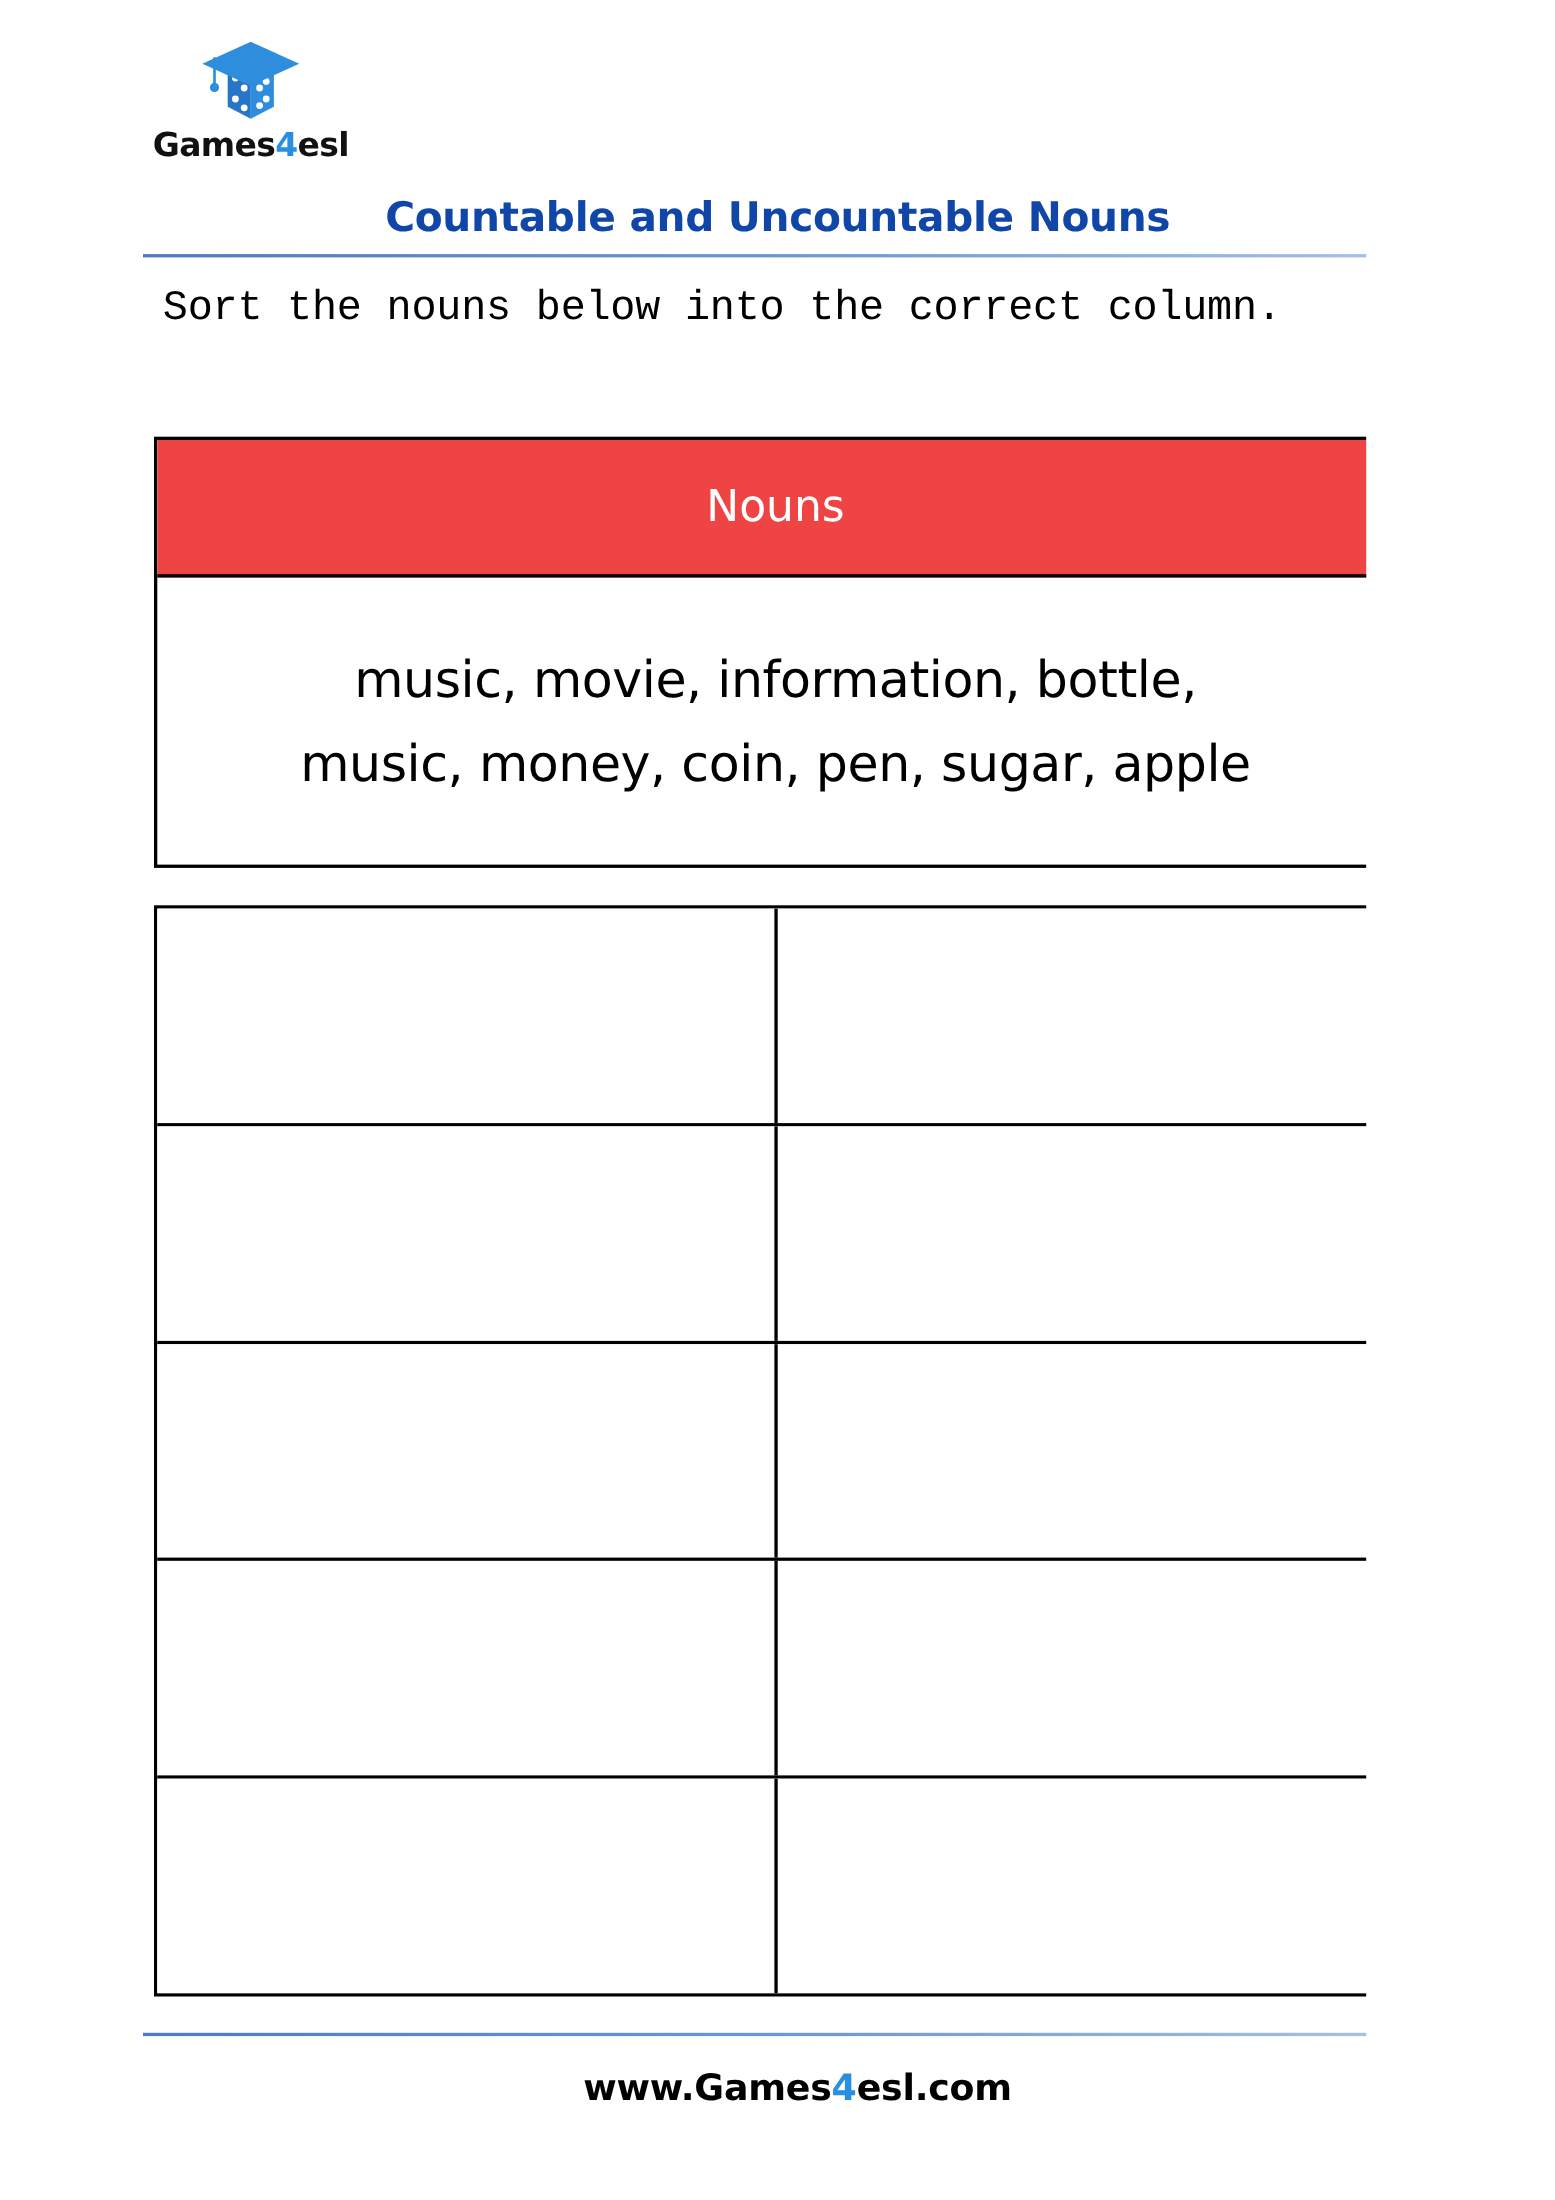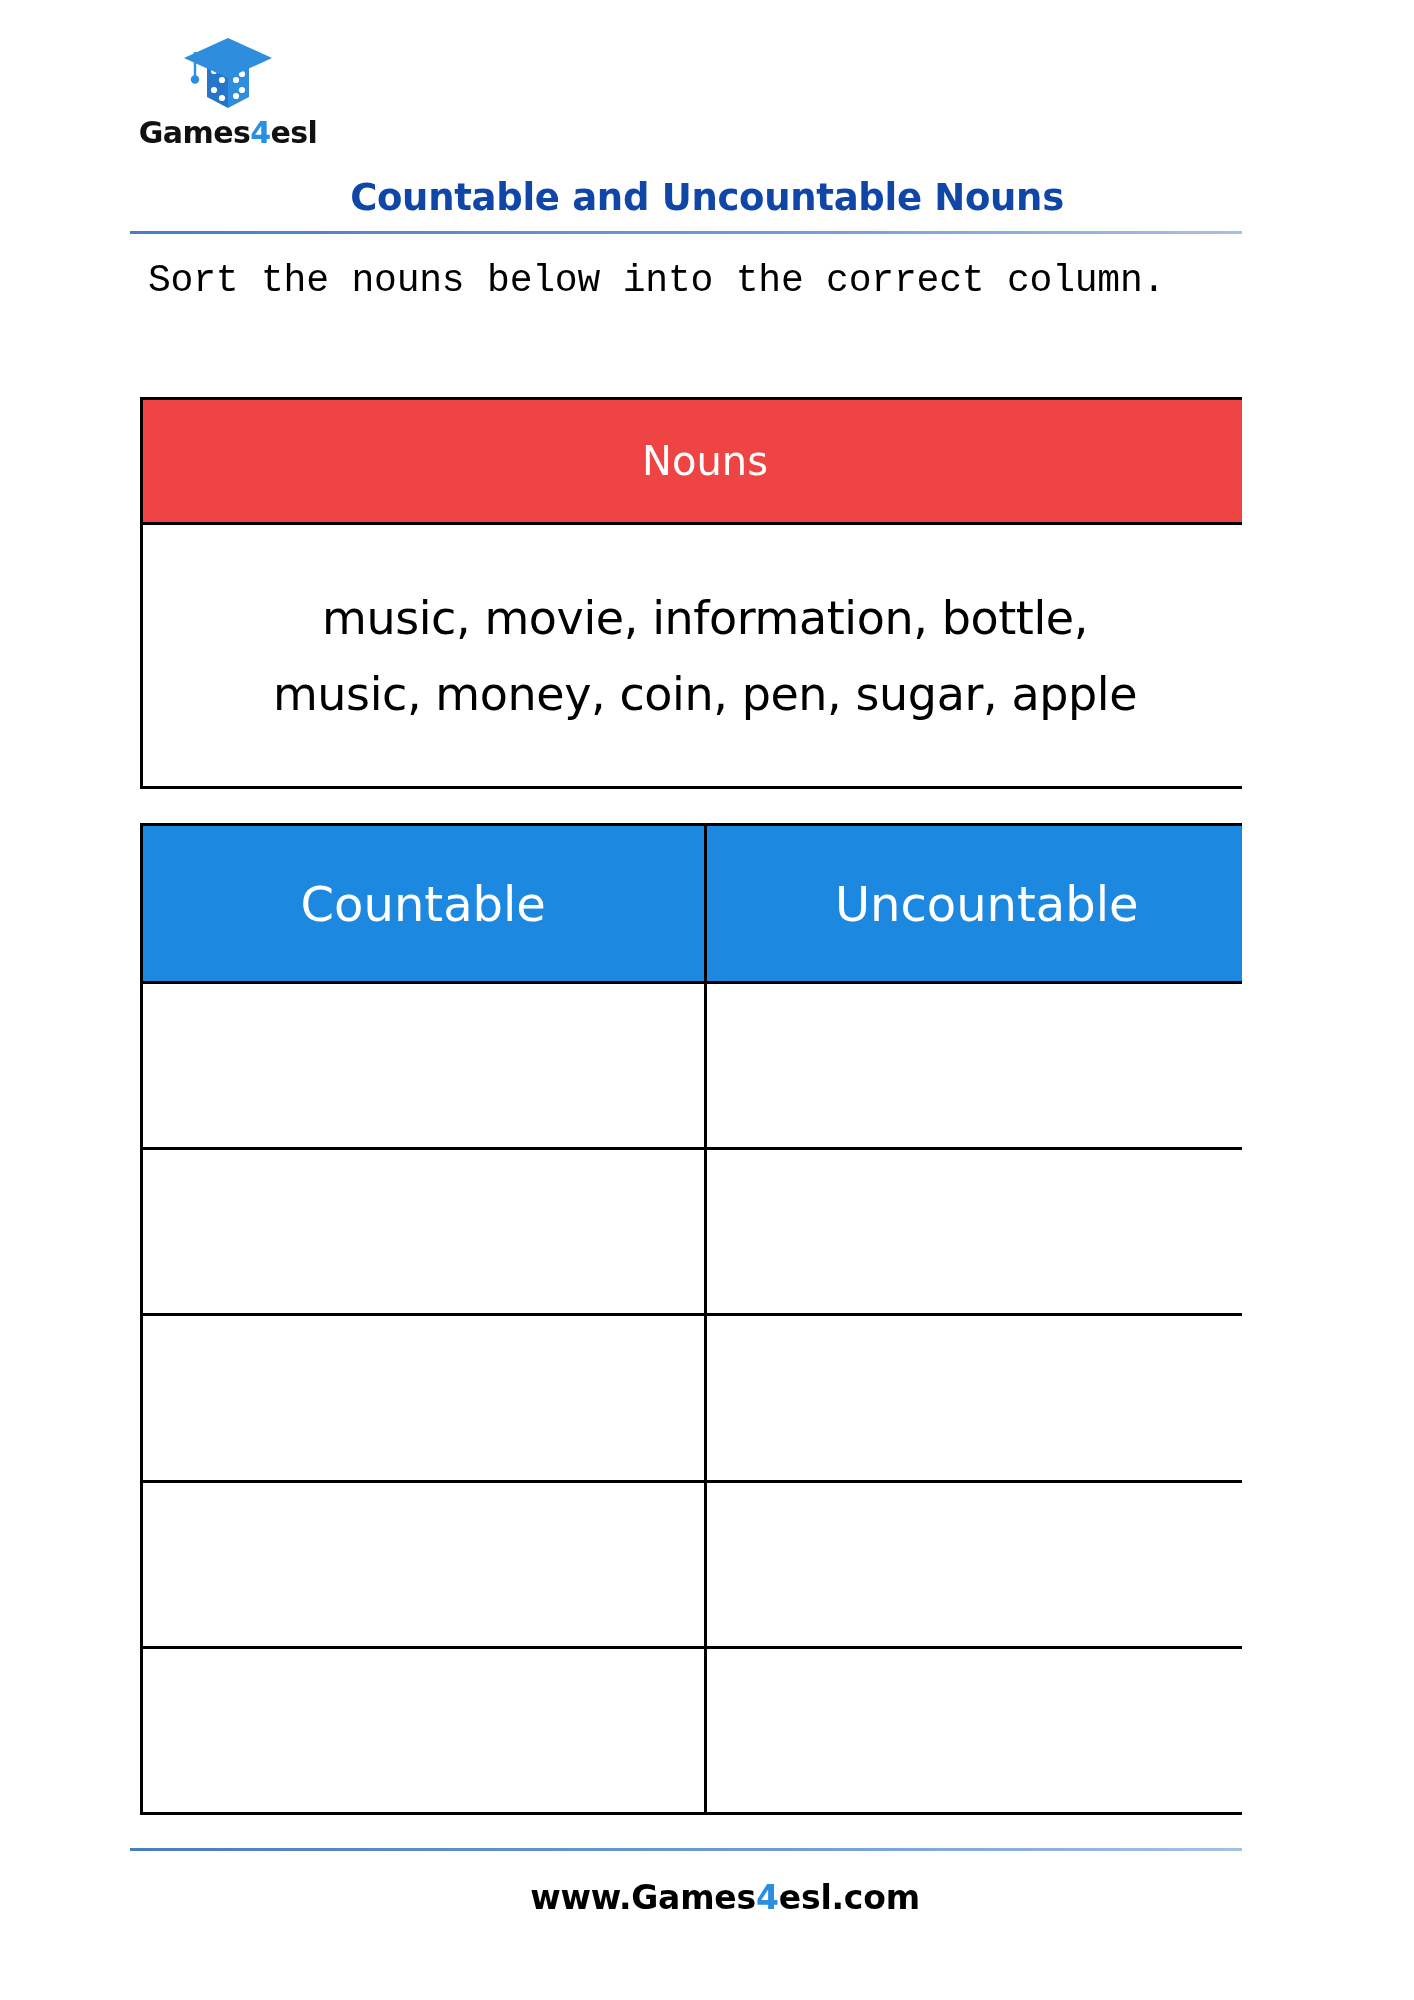--- a/index.html
+++ b/index.html
@@ -246,24 +246,20 @@
 
   <div class="tbl nouns-box">
     <div class="tbl-head nouns-head">Nouns</div>
     <div class="nouns-body">
       <div class="nouns-line">music, movie, information, bottle,</div>
       <div class="nouns-line">music, money, coin, pen, sugar, apple</div>
     </div>
   </div>
 
   <div class="tbl sort-box">
-    <div class="sort-head-row">
-      <div class="sort-head-cell">Countable</div>
-      <div class="sort-head-cell">Uncountable</div>
-    </div>
     <div class="sort-body">
       <div class="sort-row">
         <div class="sort-cell"></div>
         <div class="sort-cell"></div>
       </div>
       <div class="sort-row">
         <div class="sort-cell"></div>
         <div class="sort-cell"></div>
       </div>
       <div class="sort-row">

